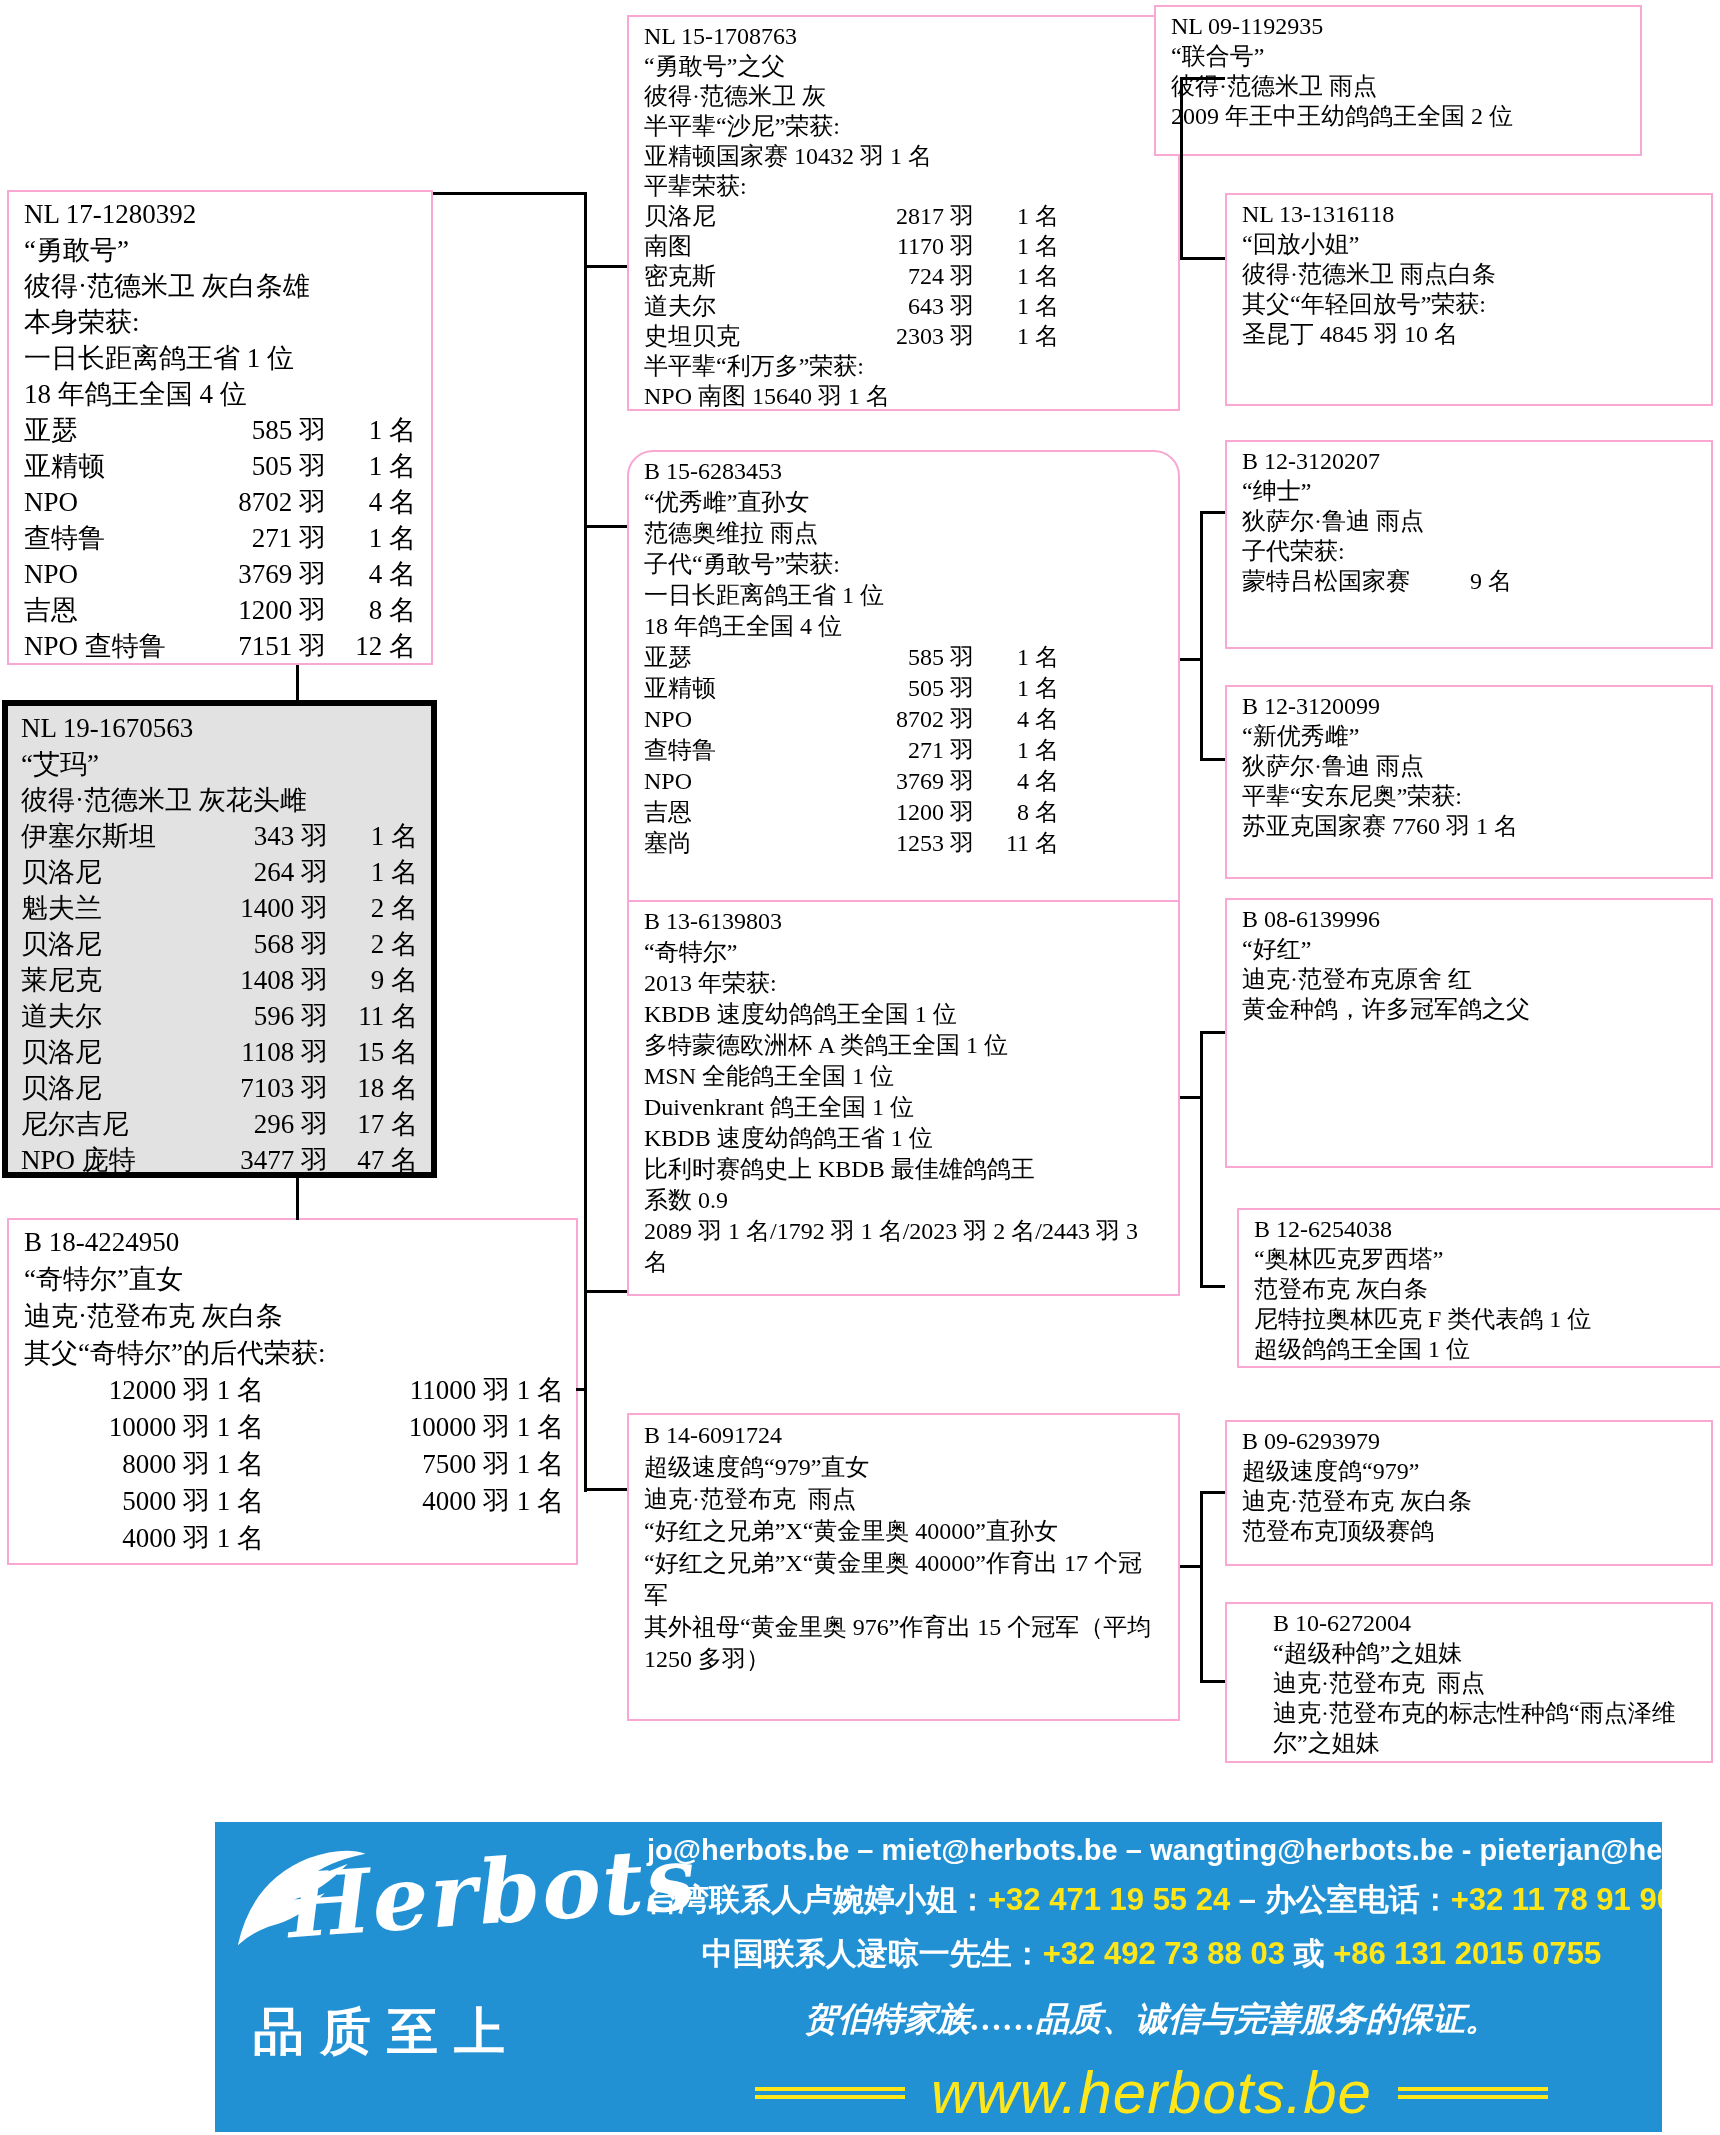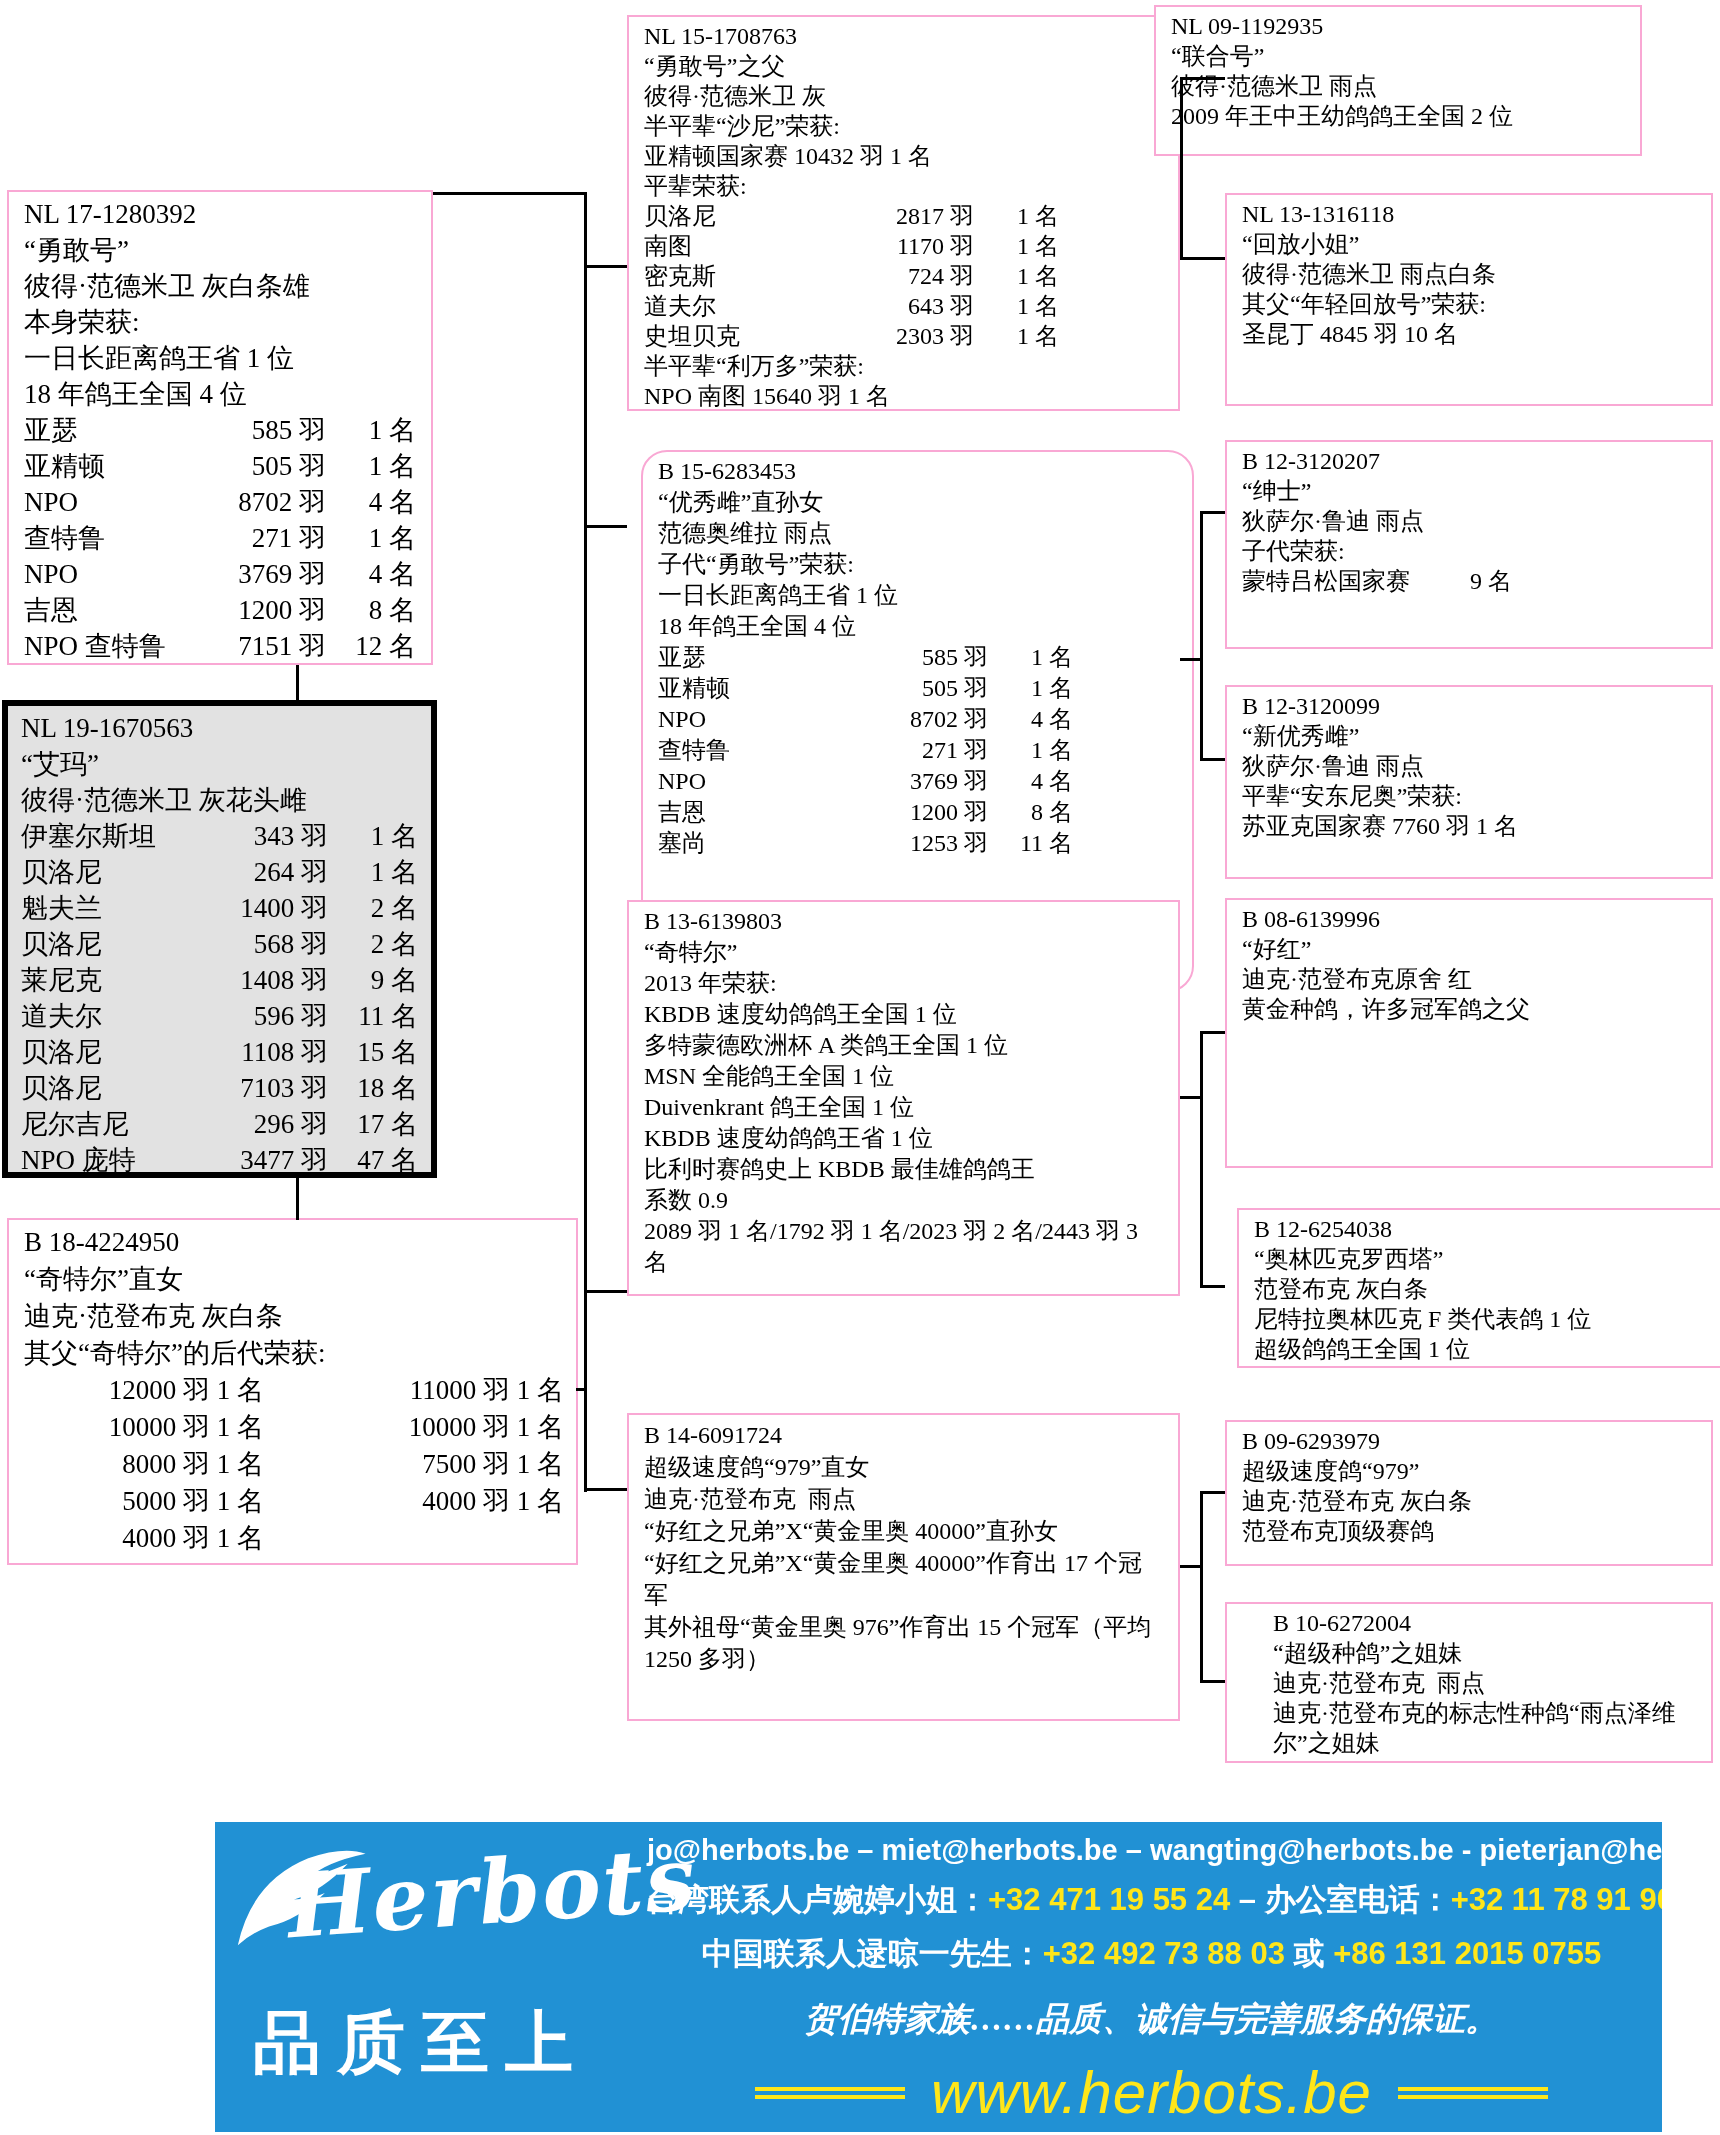--- a/index.html
+++ b/index.html
@@ -10,21 +10,21 @@
        overflow:hidden;box-sizing:border-box;}
   .box.gray{border:6px solid #000;background:#e2e2e2;padding:4px 13px;}
 
   .col-l{font-size:27px;line-height:36px;}
   .col-m,.col-r{font-size:24px;line-height:30px;}
 
   #bL1{left:7px;top:190px;width:426px;height:475px;}
   #bL2{left:2px;top:700px;width:435px;height:478px;}
   #bL3{left:7px;top:1218px;width:571px;height:347px;line-height:37px;}
   #bM1{left:627px;top:15px;width:553px;height:396px;}
-  #bM2{left:641px;top:450px;width:553px;height:542px;line-height:31px;border-radius:26px;}
+  #bM2{left:627px;top:450px;width:553px;height:542px;line-height:31px;border-radius:26px;}
   #bM3{left:627px;top:900px;width:553px;height:396px;line-height:31px;}
   #bM4{left:627px;top:1413px;width:553px;height:308px;line-height:32px;}
   #bR1{left:1154px;top:5px;width:488px;height:151px;}
   #bR2{left:1225px;top:193px;width:488px;height:213px;}
   #bR3{left:1225px;top:440px;width:488px;height:209px;}
   #bR4{left:1225px;top:685px;width:488px;height:194px;}
   #bR5{left:1225px;top:898px;width:488px;height:270px;}
   #bR6{left:1225px;top:1208px;width:488px;height:160px;margin-left:12px;}
   #bR7{left:1225px;top:1420px;width:488px;height:146px;}
   #bR8{left:1225px;top:1602px;width:488px;height:161px;padding-left:46px;}
@@ -44,21 +44,21 @@
   .cn{position:absolute;background:#000;}
 
   
   .banner{position:absolute;left:215px;top:1822px;width:1447px;height:310px;
           overflow:hidden;font-family:"Liberation Sans", sans-serif;}
   .logo{position:absolute;left:10px;top:8px;width:430px;height:290px;color:#fff;}
   .feather{position:absolute;left:2px;top:26px;width:150px;height:90px;transform:rotate(-12deg);}
   .logo-word{position:absolute;left:62px;top:10px;font-family:"DejaVu Serif", serif;
              font-style:italic;font-weight:bold;font-size:88px;transform:rotate(-4deg);
              letter-spacing:2px;}
-  .logo-sub{position:absolute;left:28px;top:168px;font-size:68px;font-weight:bold;
+  .logo-sub{position:absolute;left:28px;top:168px;font-size:51px;font-weight:bold;
             letter-spacing:16px;font-family:"Liberation Serif", serif;}
   .binfo{position:absolute;left:432px;top:6px;right:6px;text-align:center;color:#fff;}
   .bemails{font-size:29px;font-weight:bold;white-space:nowrap;margin-top:6px;text-align:left;}
   .bline{font-size:31px;font-weight:bold;margin-top:12px;white-space:nowrap;}
   .bline .y{font-family:"Liberation Sans", sans-serif;}
   .y{color:#ffe619;}
   .w{color:#fff;}
   .bslogan{font-size:33px;font-weight:bold;font-style:italic;margin-top:22px;
            font-family:"Liberation Serif", serif;}
   .burl-row{margin-top:16px;display:flex;justify-content:center;align-items:center;gap:26px;}

